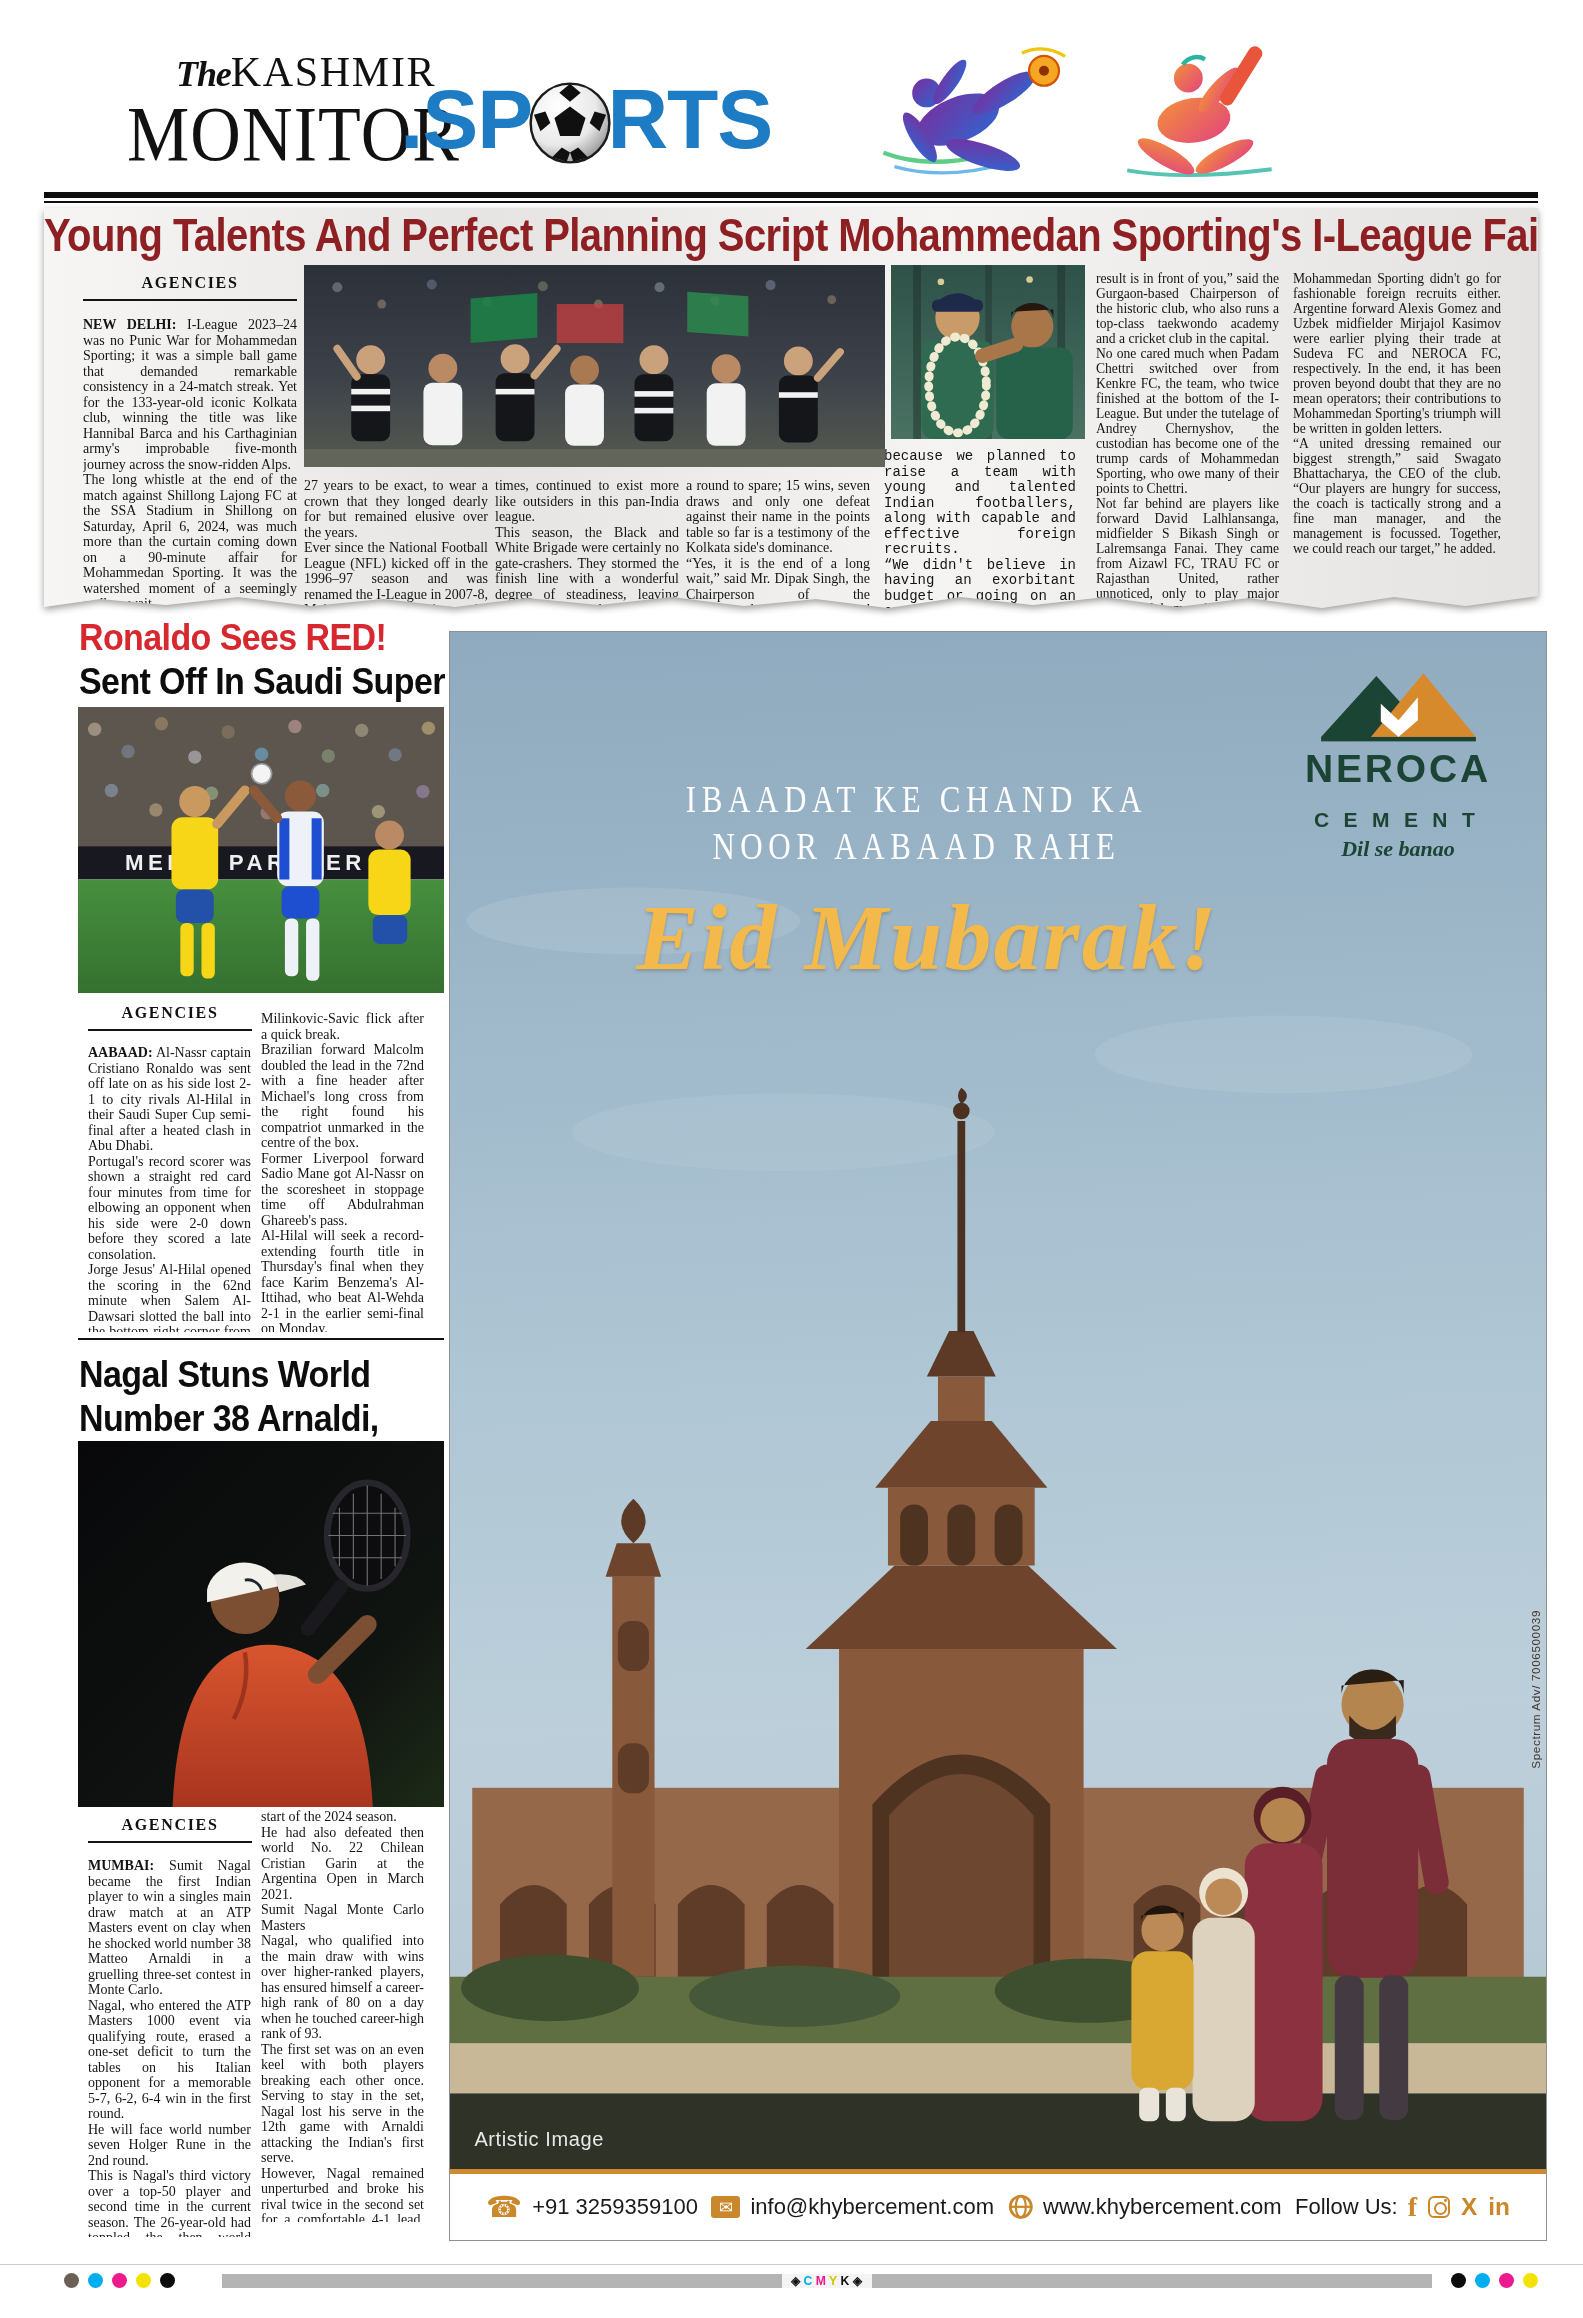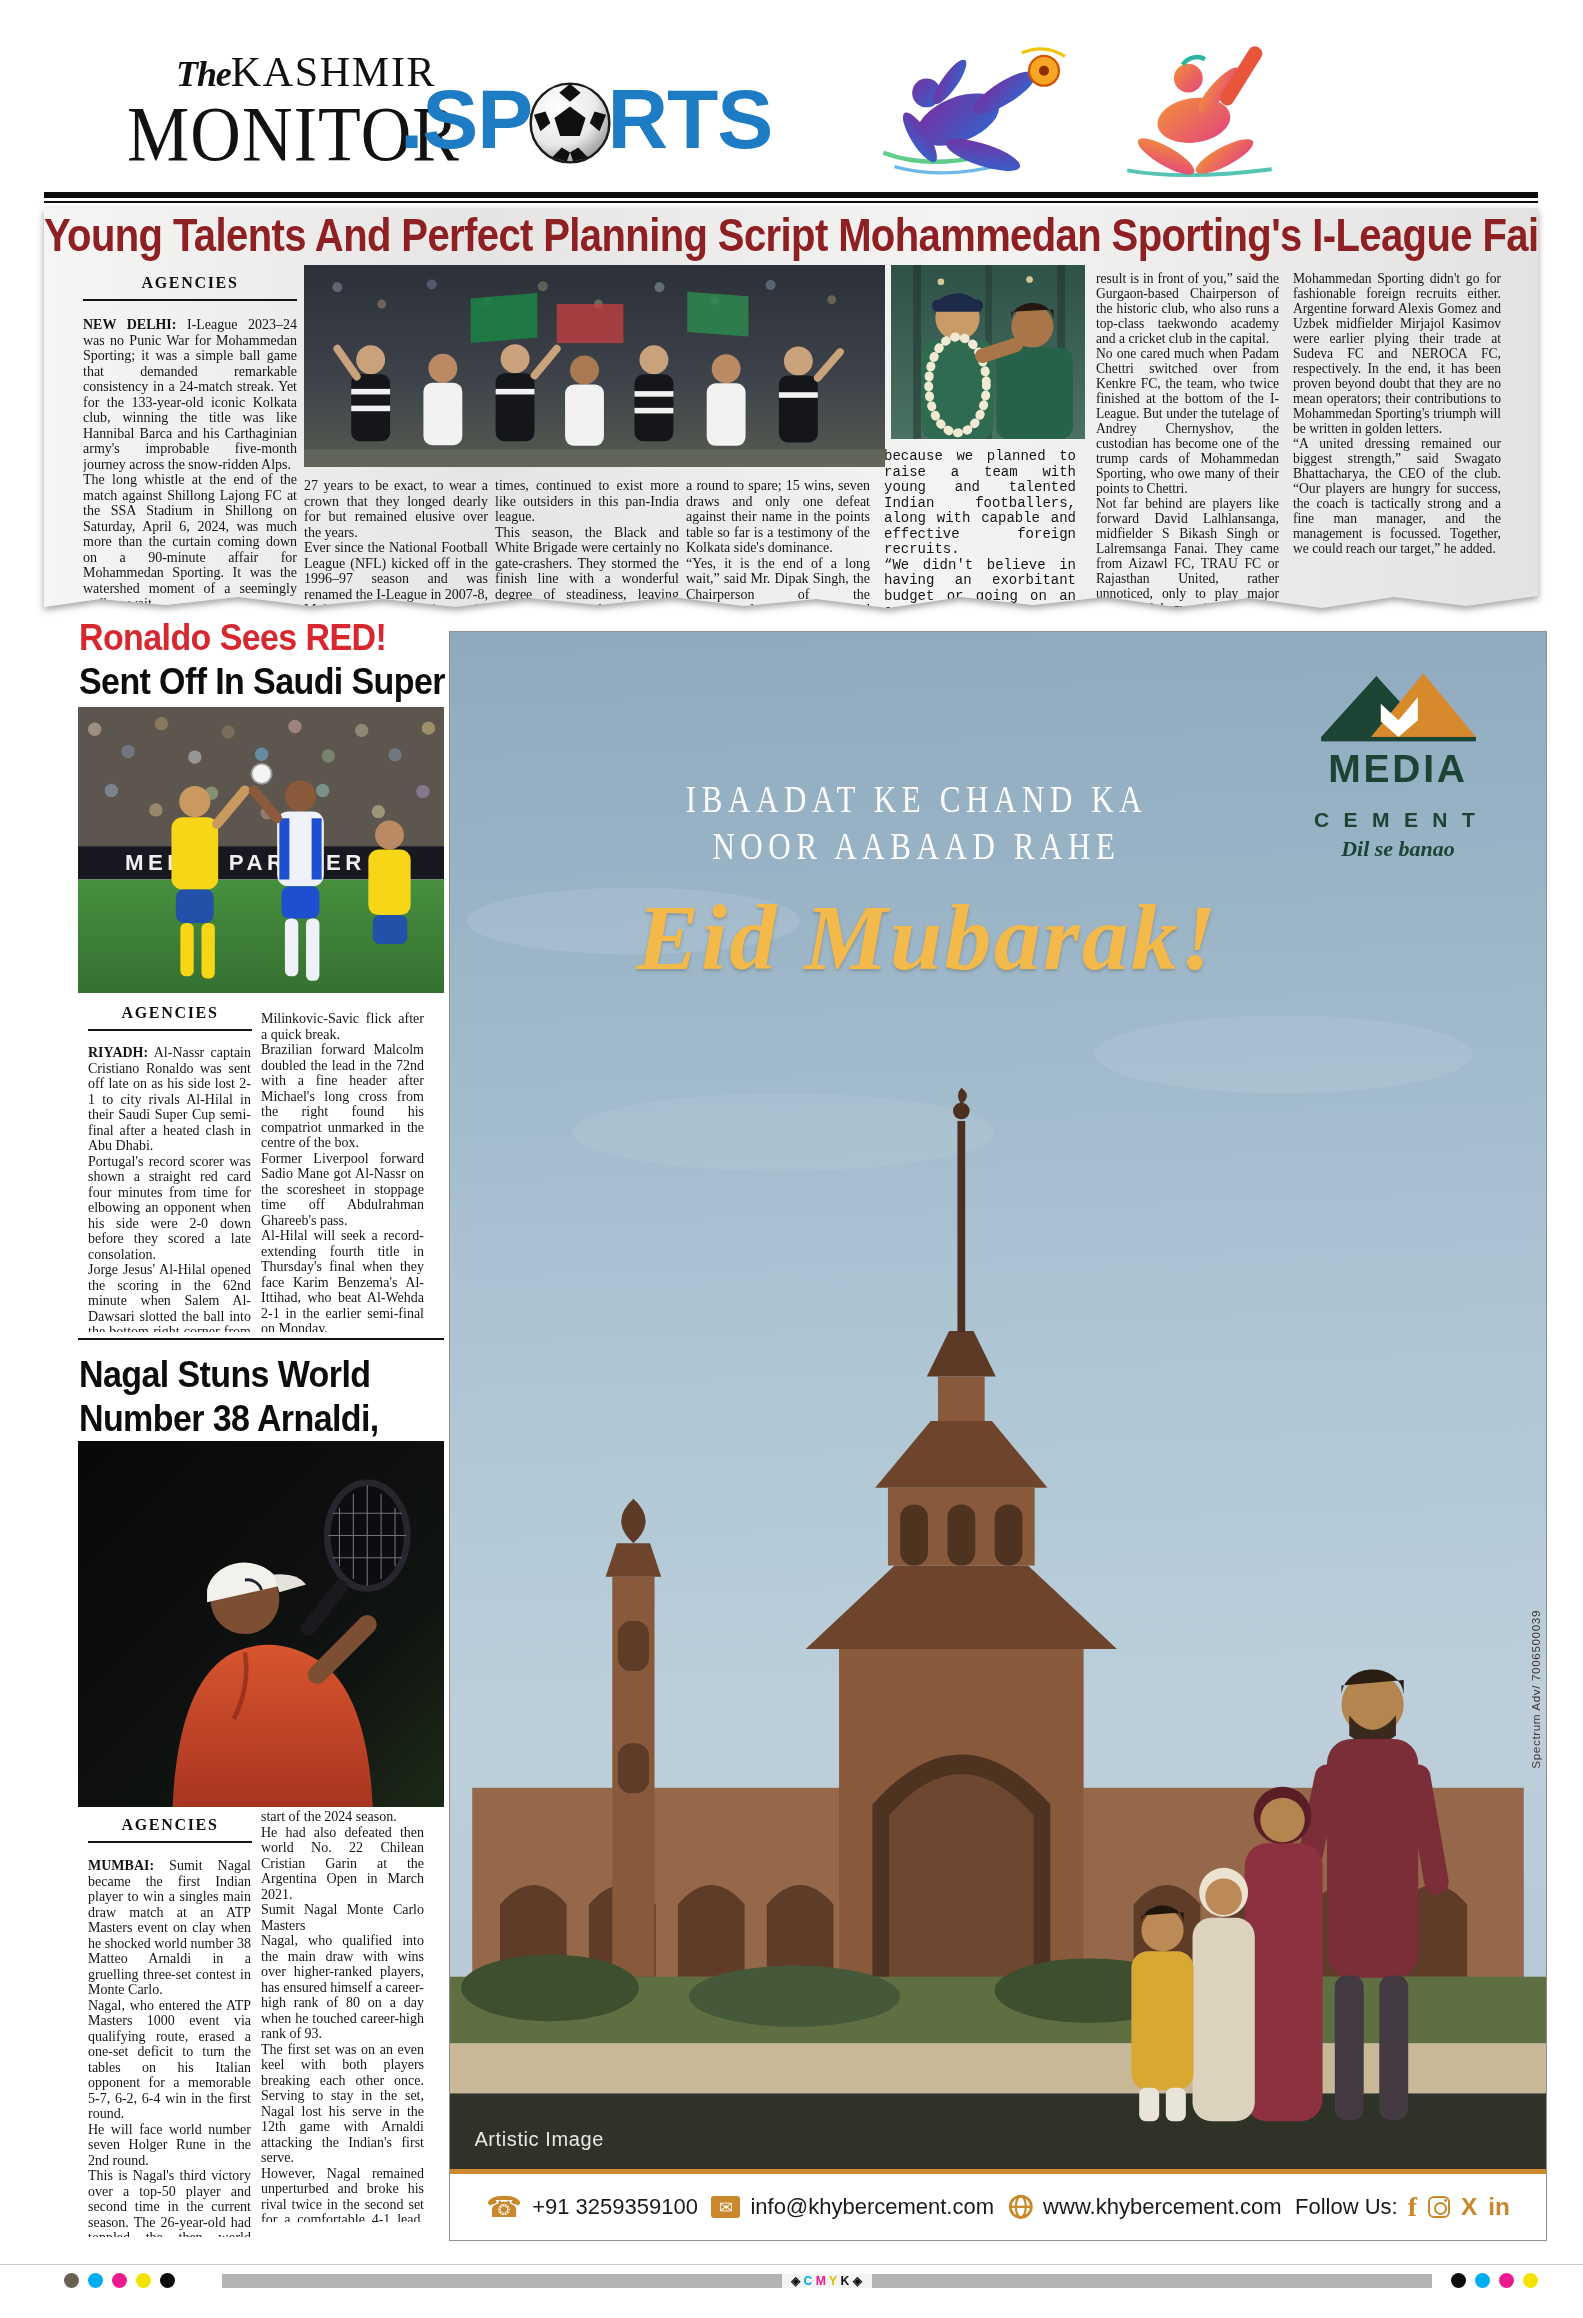--- a/index.html
+++ b/index.html
@@ -338,21 +338,21 @@
       </g>
       <g>
         <circle cx="560" cy="230" r="26" fill="#b98a63"></circle>
         <rect x="522" y="256" width="76" height="118" rx="18" fill="#f7d517"></rect>
         <rect x="530" y="374" width="62" height="52" rx="12" fill="#2350a8"></rect>
       </g>
     </svg>
   </div>
 
   <div class="byline r-byline">AGENCIES</div>
-  <div class="body rc1"><span class="dl">RIYADH:</span> <span>Al-Nassr captain Cristiano Ronaldo was sent off late on as his side lost 2-1 to city rivals Al-Hilal in their Saudi Super Cup semi-final after a heated clash in Abu Dhabi.
+  <div class="body rc1"><span class="dl">AABAAD:</span> <span>Al-Nassr captain Cristiano Ronaldo was sent off late on as his side lost 2-1 to city rivals Al-Hilal in their Saudi Super Cup semi-final after a heated clash in Abu Dhabi.
 Portugal's record scorer was shown a straight red card four minutes from time for elbowing an opponent when his side were 2-0 down before they scored a late consolation.
 Jorge Jesus' Al-Hilal opened the scoring in the 62nd minute when Salem Al-Dawsari slotted the ball into the bottom right corner from a Sergej</span></div>
   <div class="body rc2">Milinkovic-Savic flick after a quick break.
 Brazilian forward Malcolm doubled the lead in the 72nd with a fine header after Michael's long cross from the right found his compatriot unmarked in the centre of the box.
 Former Liverpool forward Sadio Mane got Al-Nassr on the scoresheet in stoppage time off Abdulrahman Ghareeb's pass.
 Al-Hilal will seek a record-extending fourth title in Thursday's final when they face Karim Benzema's Al-Ittihad, who beat Al-Wehda 2-1 in the earlier semi-final on Monday.</div>
 
   <div class="story-divider"></div>
 
   <div class="sec-headline nagal-headline">Nagal Stuns World Number 38 Arnaldi, Makes History</div>
@@ -488,21 +488,21 @@
       </svg>
     </div>
 
     <div class="ad-logo">
       <svg class="mountains" viewBox="0 0 300 170">
         <polygon points="10,150 110,40 210,150" fill="#1c4435"></polygon>
         <polygon points="100,150 195,35 290,150" fill="#d78a2c"></polygon>
         <path d="M118,90 L150,120 L185,78 L185,120 L150,150 L118,122 Z" fill="#ffffff"></path>
         <rect x="10" y="150" width="280" height="8" fill="#1c4435"></rect>
       </svg>
-      <div class="ad-brand">MEDIA</div>
+      <div class="ad-brand">NEROCA</div>
       <div class="ad-brand-sub">CEMENT</div>
       <div class="ad-tagline">Dil se banao</div>
     </div>
 
     <div class="ad-line ad-line1">IBAADAT KE CHAND KA</div>
     <div class="ad-line ad-line2">NOOR AABAAD RAHE</div>
     <div class="ad-greeting">Eid Mubarak!</div>
     <div class="ad-artistic">Artistic Image</div>
     <div class="ad-credit">Spectrum Adv/ 7006500039</div>
 

